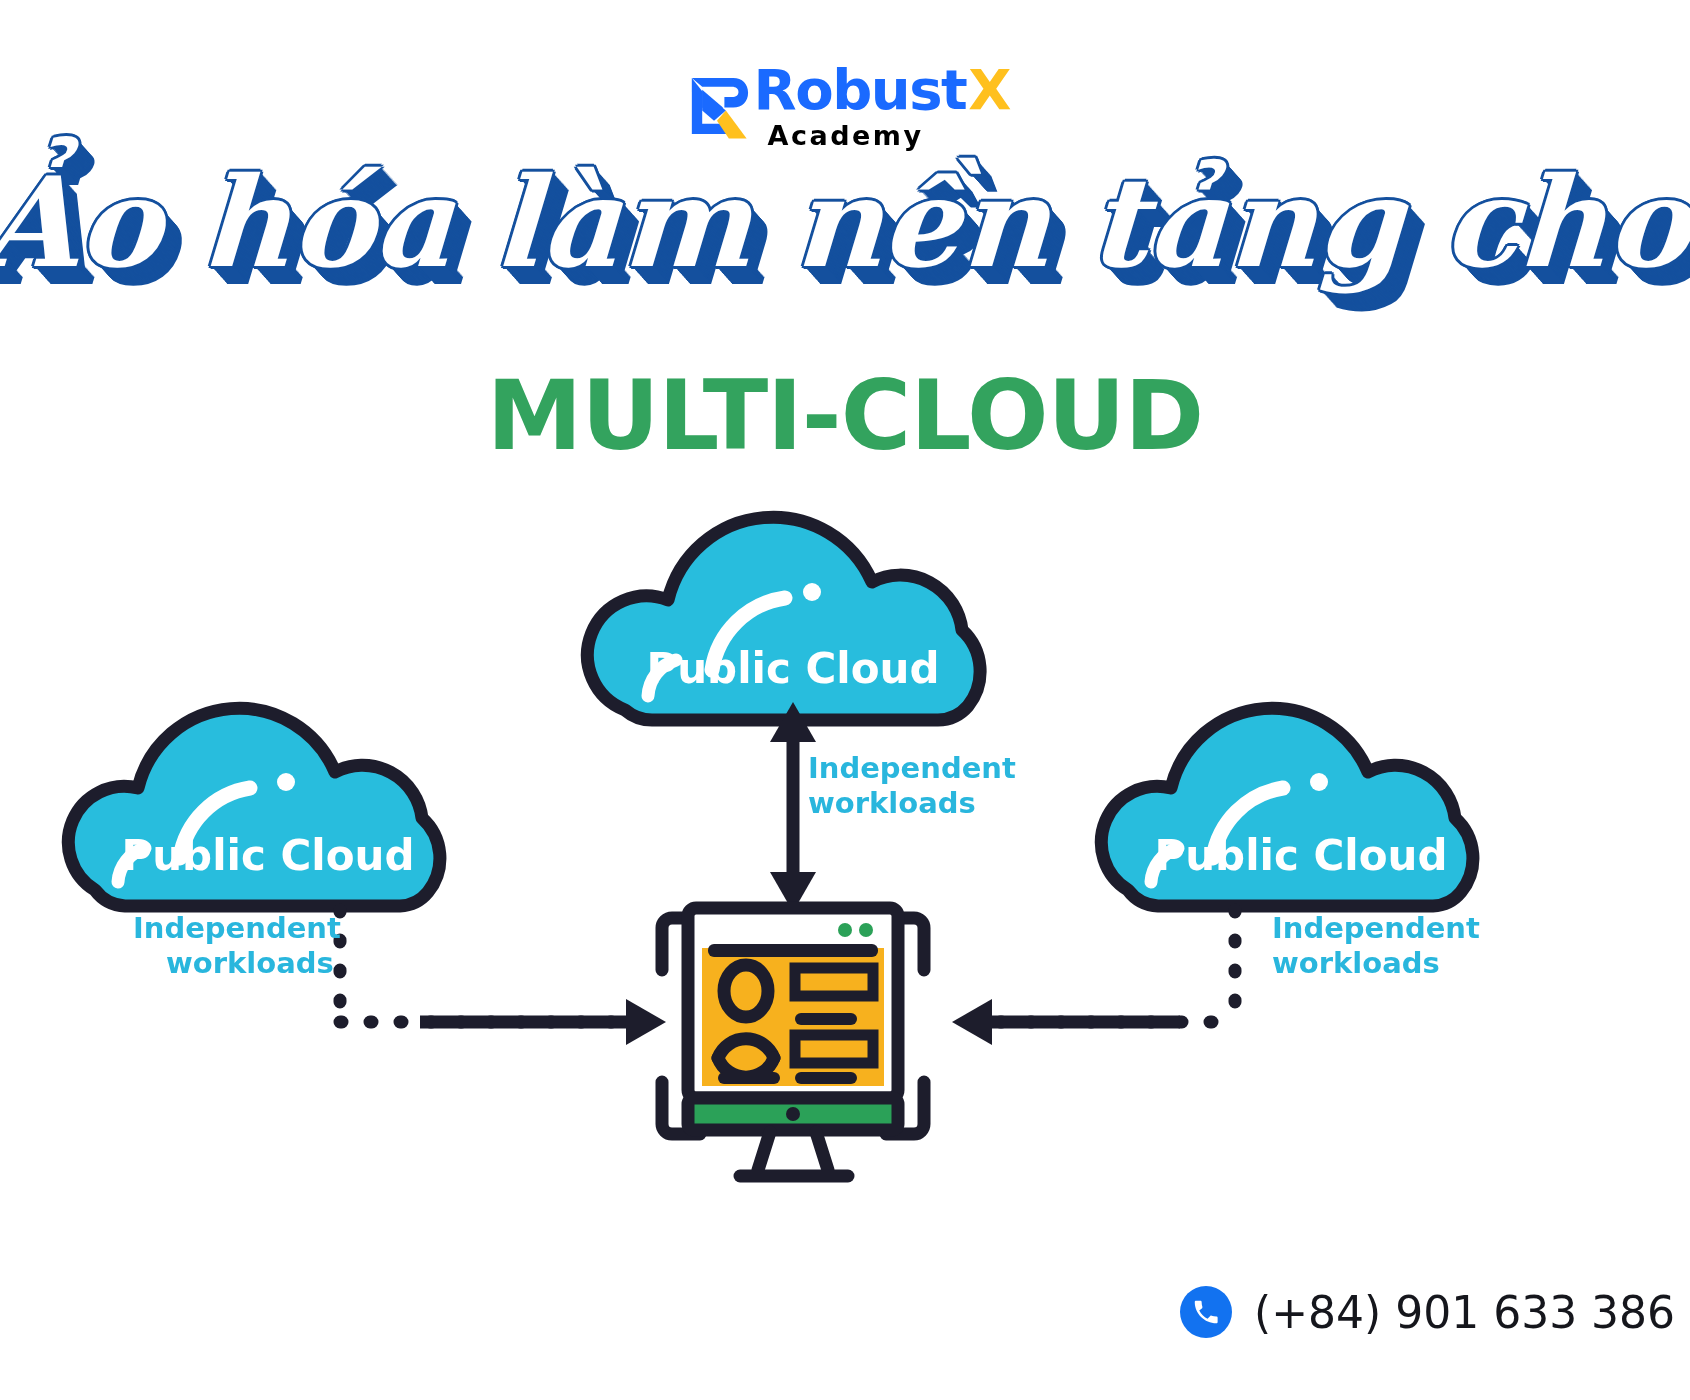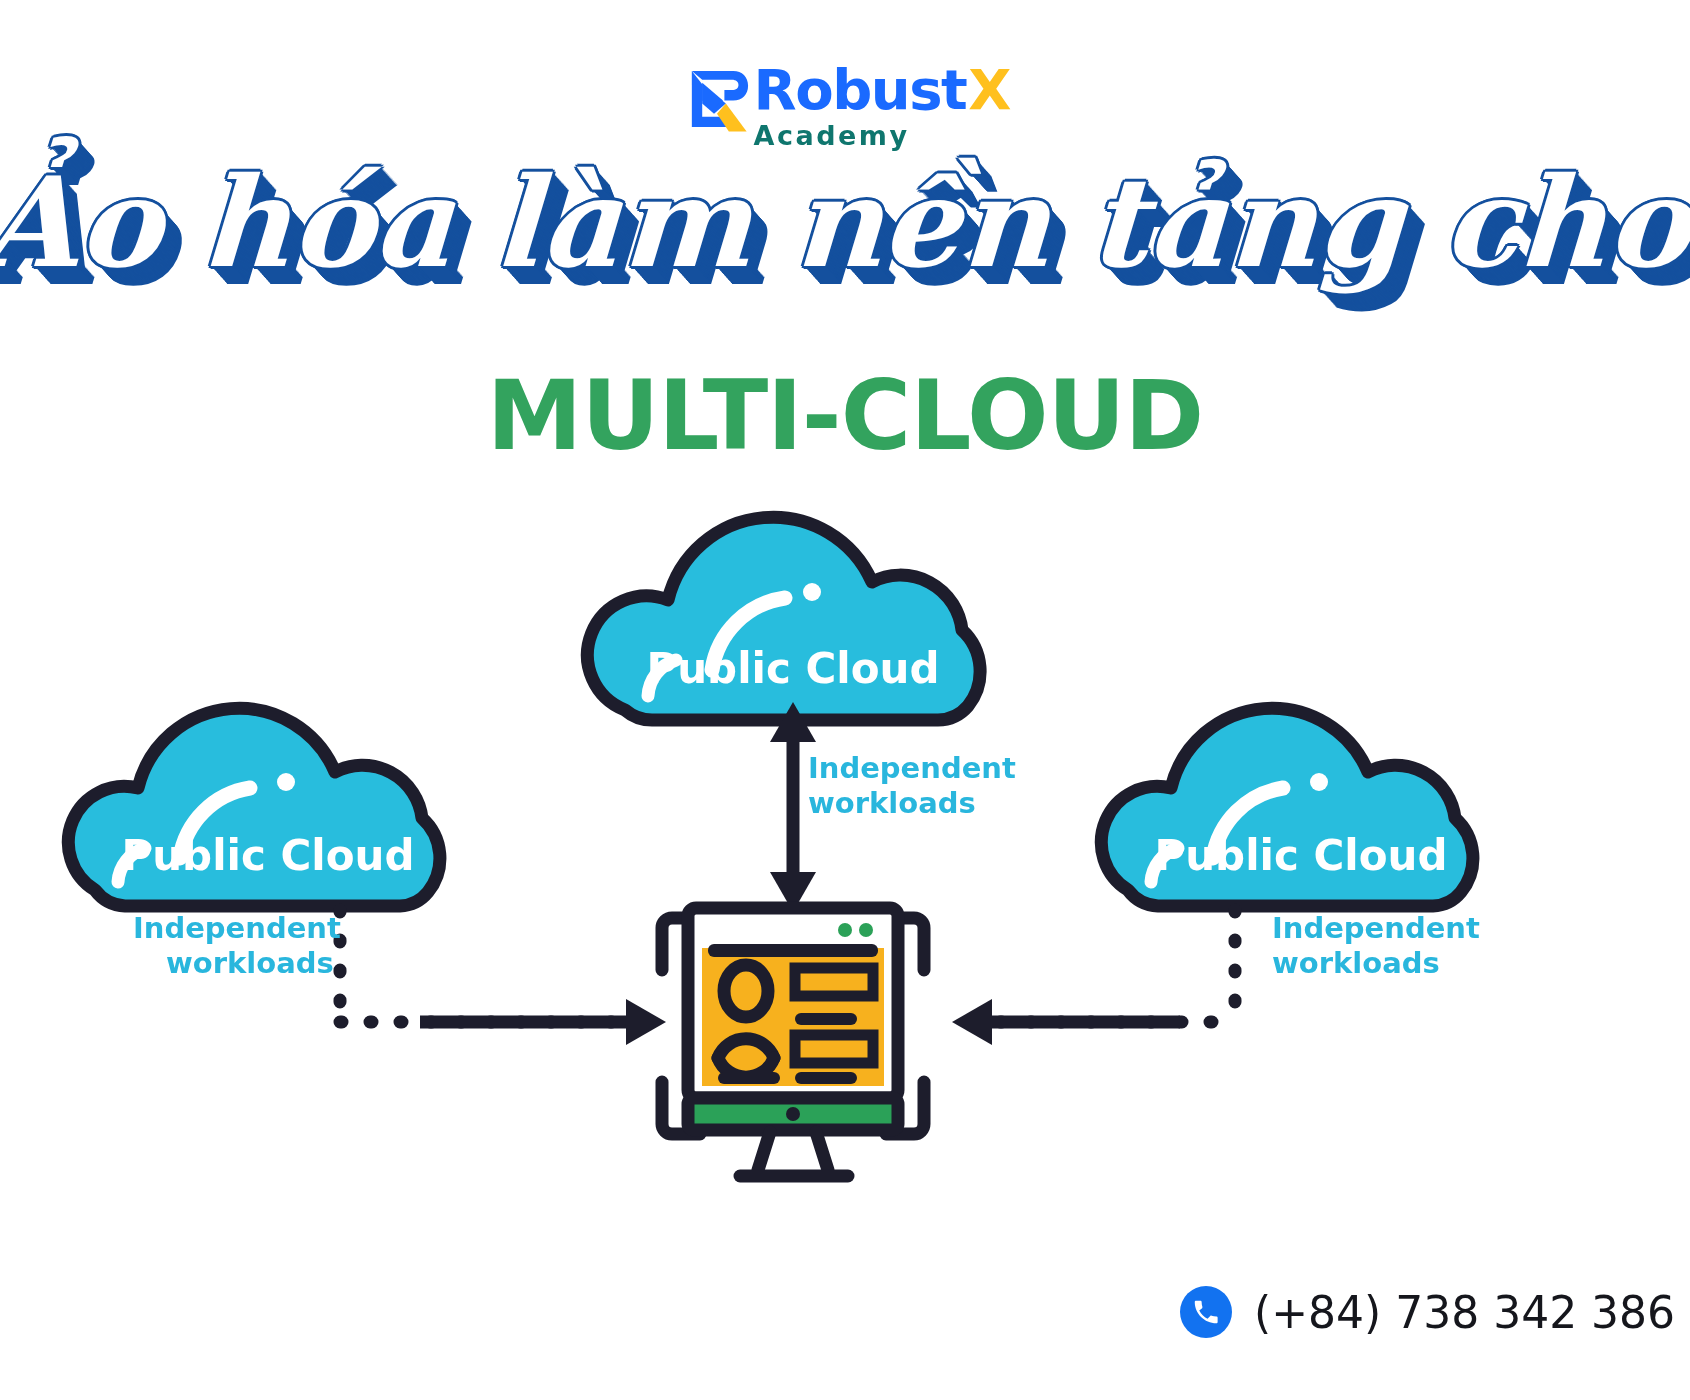--- a/index.html
+++ b/index.html
@@ -10,35 +10,35 @@
     overflow:hidden;
     position:relative;
   }
   .page { position:relative; width:1690px; height:1400px; }
 
   
   .logo-wrap {
     position:absolute; left:0; top:62px; width:1690px;
     display:flex; justify-content:center; align-items:flex-start;
   }
-  .logo { display:flex; gap:0; }
+  .logo { display:flex; align-items:center; gap:0; }
   .logo-mark { width:74px; height:74px; display:block; }
   .logo-text { display:flex; flex-direction:column; line-height:1; }
   .logo-top { display:flex; align-items:baseline; }
   .logo-robust {
     font-size:56px; font-weight:bold; color:#1a6aff;
     letter-spacing:-1.5px; font-family:"DejaVu Sans", sans-serif;
   }
   .logo-x {
     font-size:56px; font-weight:bold; color:#ffc01e;
     letter-spacing:-1px; font-family:"DejaVu Sans", sans-serif; margin-left:2px;
   }
   .logo-academy {
-    font-size:27px; font-weight:bold; color:#0f766e;
-    letter-spacing:2.5px; margin-top:4px; margin-left:0;
+    font-size:27px; font-weight:bold; color:#000000;
+    letter-spacing:2.5px; margin-top:4px; margin-left:14px;
     font-family:"DejaVu Sans", sans-serif;
   }
 
   
   .headline-wrap {
     position:absolute; left:0; top:150px; width:1690px;
     display:flex; justify-content:center;
   }
   .headline {
     font-family:"DejaVu Serif", serif;
@@ -249,17 +249,17 @@
   </div>
 
   <div class="footer">
 
     <div class="contact contact-phone">
       <span class="contact-icon">
         <svg width="30" height="30" viewBox="0 0 24 24">
           <path d="M6.6 10.8c1.4 2.8 3.8 5.1 6.6 6.6l2.2-2.2c.3-.3.7-.4 1.1-.2 1.2.4 2.5.6 3.8.6.6 0 1 .4 1 1V20c0 .6-.4 1-1 1C10.7 21 3 13.3 3 4c0-.6.4-1 1-1h3.5c.6 0 1 .4 1 1 0 1.3.2 2.6.6 3.8.1.4 0 .8-.2 1.1L6.6 10.8z" fill="#ffffff"></path>
         </svg>
       </span>
-      <span class="contact-text">(+84) 738 342 386</span>
+      <span class="contact-text">(+84) 901 633 386</span>
     </div>
   </div>
 
 </div>
 
 </body></html>

